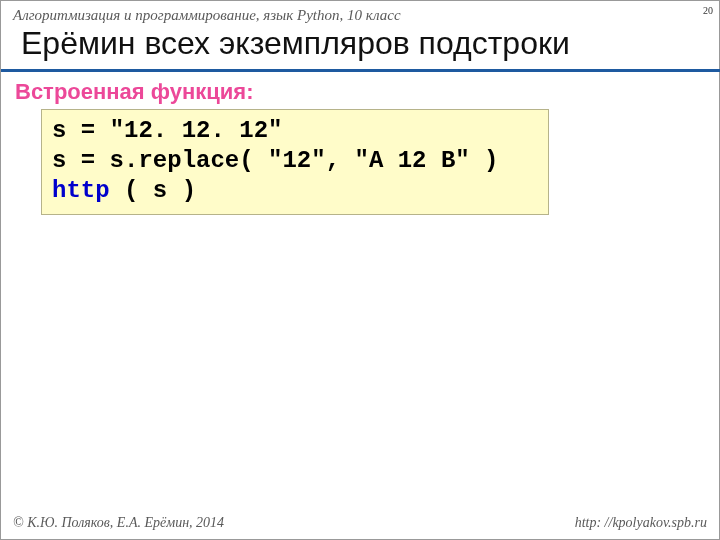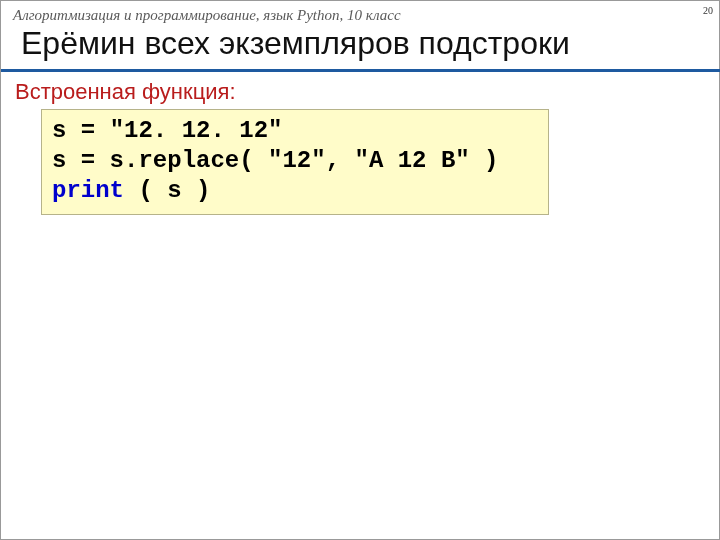--- a/index.html
+++ b/index.html
@@ -2,21 +2,21 @@
 <html><head>
 <meta charset="utf-8">
 <style>
   * { margin: 0; padding: 0; box-sizing: border-box; }
   html, body { width: 720px; height: 540px; font-family: Georgia, 'Times New Roman', serif; background: #fff; overflow: hidden; }
   .slide { position: relative; width: 720px; height: 540px; border: 1px solid #999; }
   .topline { position: absolute; top: 6px; left: 12px; font-style: italic; color: #5a5a5a; font-size: 15px; }
   .pagenum { position: absolute; top: 4px; right: 6px; color: #333; font-size: 10px; }
   .title { position: absolute; top: 24px; left: 20px; font-size: 32px; color: #111; font-family: Verdana, Geneva, sans-serif; }
   .rule { position: absolute; top: 68px; left: 0; width: 720px; height: 3px; background: #1e5aa0; }
-  .subhead { position: absolute; top: 78px; left: 14px; font-size: 22px; font-family: Verdana, Geneva, sans-serif; font-weight: normal; color: #b91c1c; }
+  .subhead { position: absolute; top: 78px; left: 14px; font-size: 22px; font-family: Verdana, Geneva, sans-serif; font-weight: bold; color: #ec4899; }
   .codebox { position: absolute; top: 108px; left: 40px; width: 508px; background: #fffcc9; border: 1px solid #b6b38a; padding: 6px 10px 8px 10px; font-family: 'Courier New', monospace; font-size: 24px; font-weight: bold; line-height: 1.25; color: #000; }
   .codebox .fn { color: #000000; }
   .codebox .kw { color: #0000cc; }
   .codebox .s  { color: #000; }
   .footer-left { position: absolute; bottom: 8px; left: 12px; font-style: italic; color: #5a5a5a; font-size: 14px; }
   .footer-right { position: absolute; bottom: 8px; right: 12px; font-style: italic; color: #5a5a5a; font-size: 14px; }
 </style>
 </head>
 <body>
 
@@ -32,18 +32,20 @@
       <span>s =</span>
       <span class="s">"12. 12. 12"</span>
     </div>
     <div>
       <span>s = s.</span><span class="fn">replace</span><span>(</span>
       <span class="s">"12"</span><span>,</span>
       <span class="s">"A 12 B"</span>
       <span>)</span>
     </div>
     <div>
-      <span class="kw">print</span>
+      <span class="kw">http</span>
       <span>( s )</span>
     </div>
   </div>
 
+  <div class="footer-left">© К.Ю. Поляков, Е.А. Ерёмин, 2014</div>
+  <div class="footer-right">http: //kpolyakov.spb.ru</div>
 </div>
 
 </body></html>

